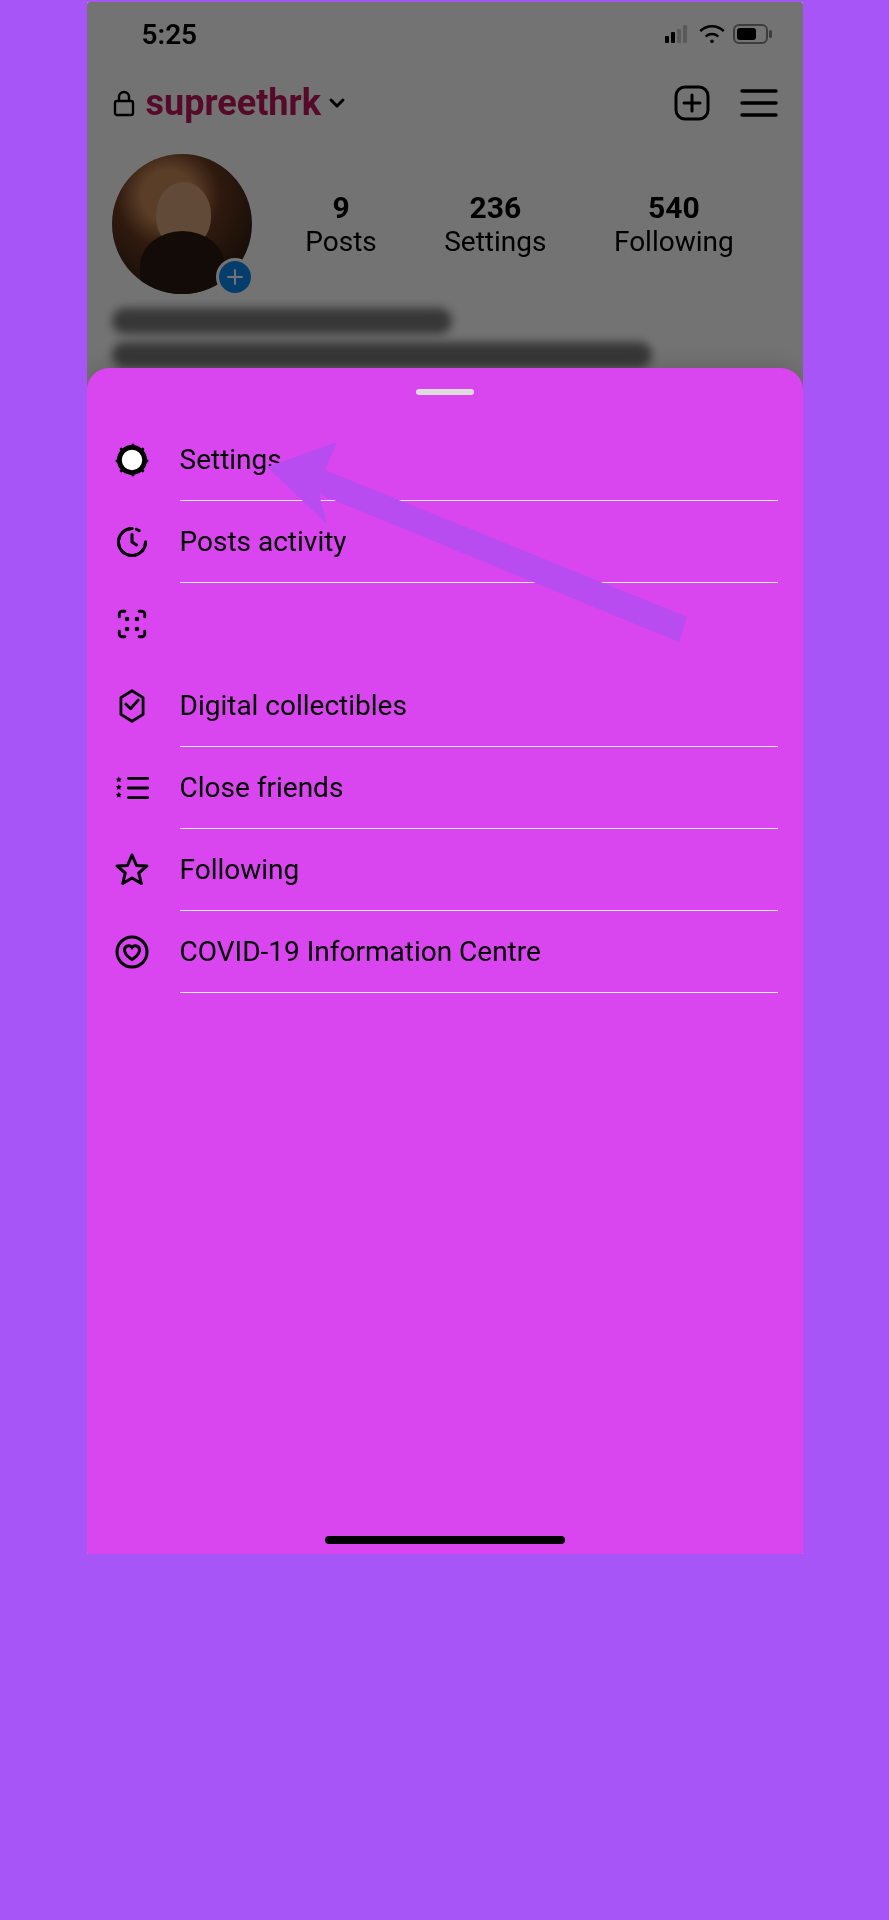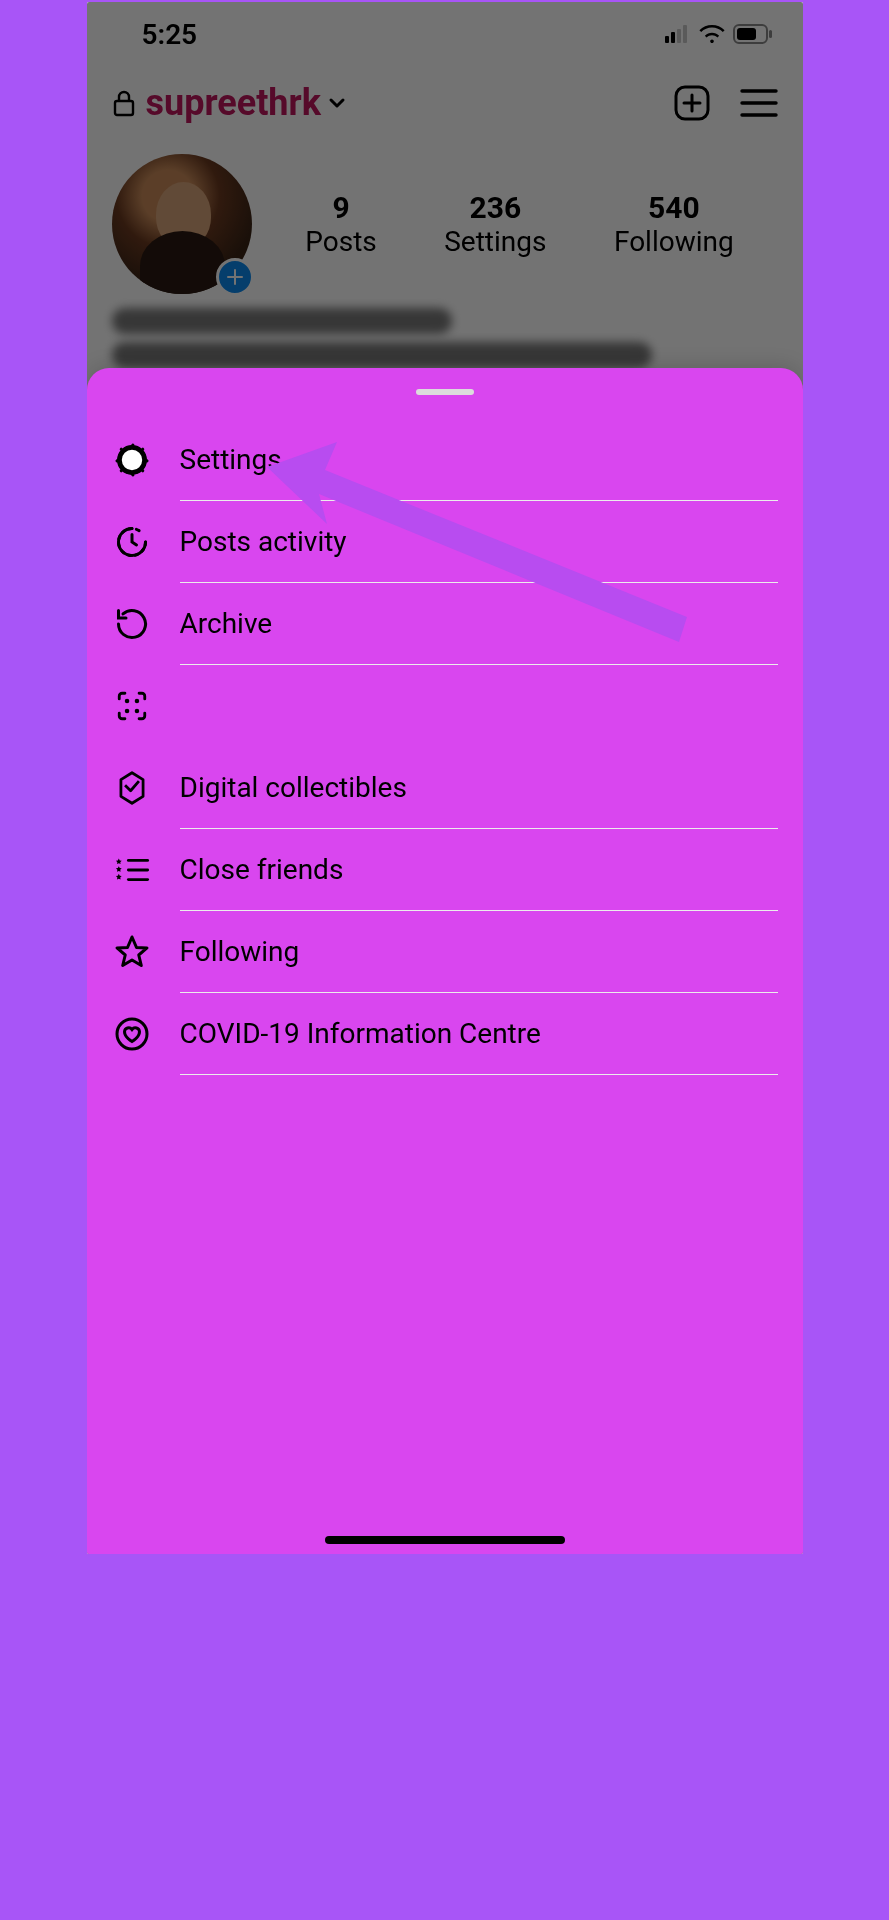--- a/index.html
+++ b/index.html
@@ -269,29 +269,20 @@
         <span class="micon">
           <svg width="36" height="36" viewBox="0 0 24 24" fill="none" stroke="#000" stroke-width="2" stroke-linecap="round">
               <path d="M21 12a9 9 0 1 1-3.4-7" stroke-dasharray="2 3"></path>
               <path d="M21 12a9 9 0 1 1-9-9"></path>
               <polyline points="12 7 12 12 15 14"></polyline>
             </svg>
         </span>
         <span class="mlabel">Posts activity</span>
       </li>
 
-      <li class="menu-item">
-        <span class="micon">
-          <svg width="36" height="36" viewBox="0 0 24 24" fill="none" stroke="#000" stroke-width="2" stroke-linecap="round">
-              <path d="M3 12a9 9 0 1 0 3-6.7"></path>
-              <polyline points="3 3 3 8 8 8"></polyline>
-            </svg>
-        </span>
-        <span class="mlabel">Archive</span>
-      </li>
 
       <li class="menu-item">
         <span class="micon">
           <svg width="34" height="34" viewBox="0 0 24 24" fill="none" stroke="#000" stroke-width="2" stroke-linecap="round">
               <path d="M3 7V5a2 2 0 0 1 2-2h2M17 3h2a2 2 0 0 1 2 2v2M21 17v2a2 2 0 0 1-2 2h-2M7 21H5a2 2 0 0 1-2-2v-2"></path>
               <circle cx="8.5" cy="8.5" r="1.6" fill="#000" stroke="none"></circle>
               <circle cx="15.5" cy="8.5" r="1.6" fill="#000" stroke="none"></circle>
               <circle cx="8.5" cy="15.5" r="1.6" fill="#000" stroke="none"></circle>
               <circle cx="15.5" cy="15.5" r="1.6" fill="#000" stroke="none"></circle>
             </svg>

